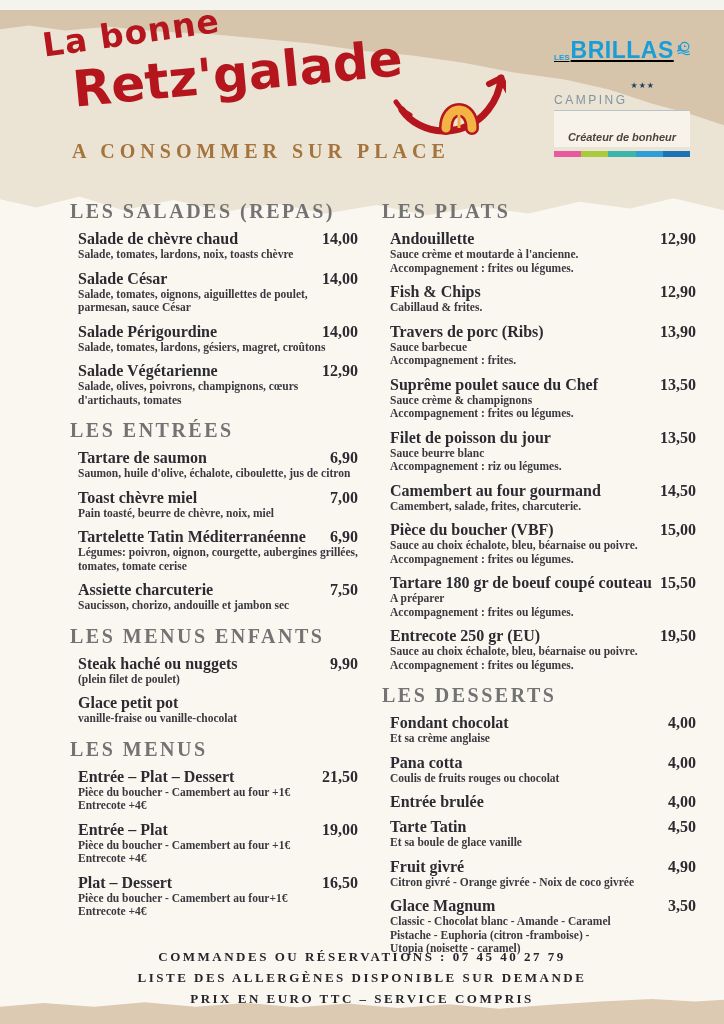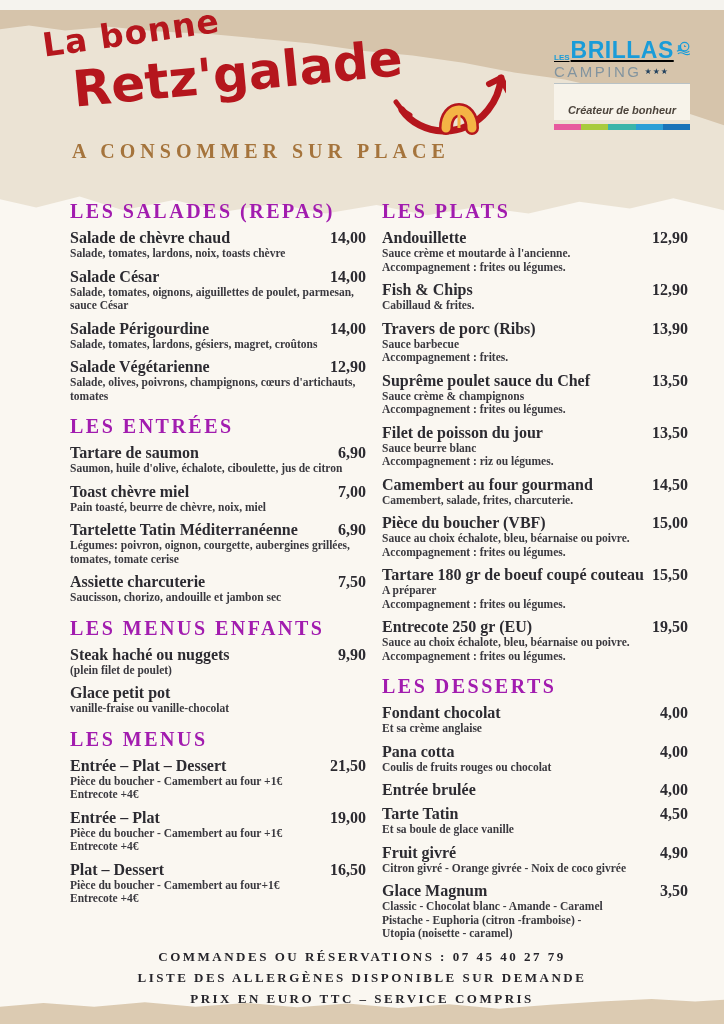--- a/index.html
+++ b/index.html
@@ -20,39 +20,39 @@
   .brand-line2{font-size:50px;margin:-4px 0 0 30px;transform:rotate(-5.5deg);transform-origin:left top;letter-spacing:0px;}
   .smile-svg{position:absolute;top:58px;left:388px;z-index:6;}
   
   .logo{position:absolute;top:34px;right:34px;width:136px;z-index:6;
         font-family:"Liberation Sans",sans-serif;}
   .logo-top{display:flex;align-items:flex-end;text-decoration:underline;}
   .logo-les{color:#1a9cd8;font-size:8px;font-weight:bold;margin:2px 1px 0 0;}
   .logo-name{color:#1a9cd8;font-size:23px;font-weight:bold;letter-spacing:.5px;line-height:1;}
   .logo-icon{margin-left:2px;}
   .logo-camping{display:flex;align-items:center;gap:3px;margin-top:1px;}
-  .logo-camping-word{color:#82949f;font-size:15px;letter-spacing:2.5px;}
+  .logo-camping-word{color:#82949f;font-size:12px;letter-spacing:2.5px;margin-top:30px;}
   .logo-stars{color:#21415e;font-size:8px;letter-spacing:1px;}
   .logo-tagline{margin-top:3px;background:#f7f3ea;border-top:1px solid #b9c2c6;
     color:#4c443c;font-size:11px;font-style:italic;font-weight:bold;
     text-align:center;padding:20px 2px 4px;}
   .logo-bar{display:flex;height:6px;margin-top:4px;}
   .logo-bar span{flex:1;}
   
   .subtitle{position:absolute;top:140px;left:72px;z-index:5;margin:0;
     color:#a5743c;font-size:20px;font-weight:bold;letter-spacing:5px;}
   
   .content{position:absolute;top:192px;left:70px;width:618px;z-index:5;display:flex;gap:16px;}
   .col-left{flex:0 0 296px;}
   .col-right{flex:0 0 306px;}
   .menu-section{margin:0;}
-  .section-title{margin:12px 0 4px;color:#a21caf;font-size:20px;font-weight:bold;
+  .section-title{margin:12px 0 4px;color:#737373;font-size:20px;font-weight:bold;
     letter-spacing:2.5px;line-height:22px;}
   .menu-section:first-child .section-title{margin-top:8px;}
-  .menu-item{margin:0;}
+  .menu-item{margin:8px;}
   .item-head{display:flex;align-items:flex-start;margin-top:7px;}
   .item-name{color:#2c2b31;font-size:16px;font-weight:bold;line-height:17px;white-space:nowrap;}
   .item-price{margin-left:auto;padding-left:8px;color:#2c2b31;font-size:16px;font-weight:bold;line-height:17px;}
   .item-desc{margin:1px 0 0;color:#3a393f;font-size:11.5px;font-weight:bold;
     line-height:13.5px;white-space:pre-line;}
   
   .footer{position:absolute;top:946px;left:0;width:100%;z-index:6;text-align:center;}
   .footer-line{color:#26252b;font-size:13px;font-weight:bold;letter-spacing:2.5px;line-height:21px;}
 </style>
 </head>

